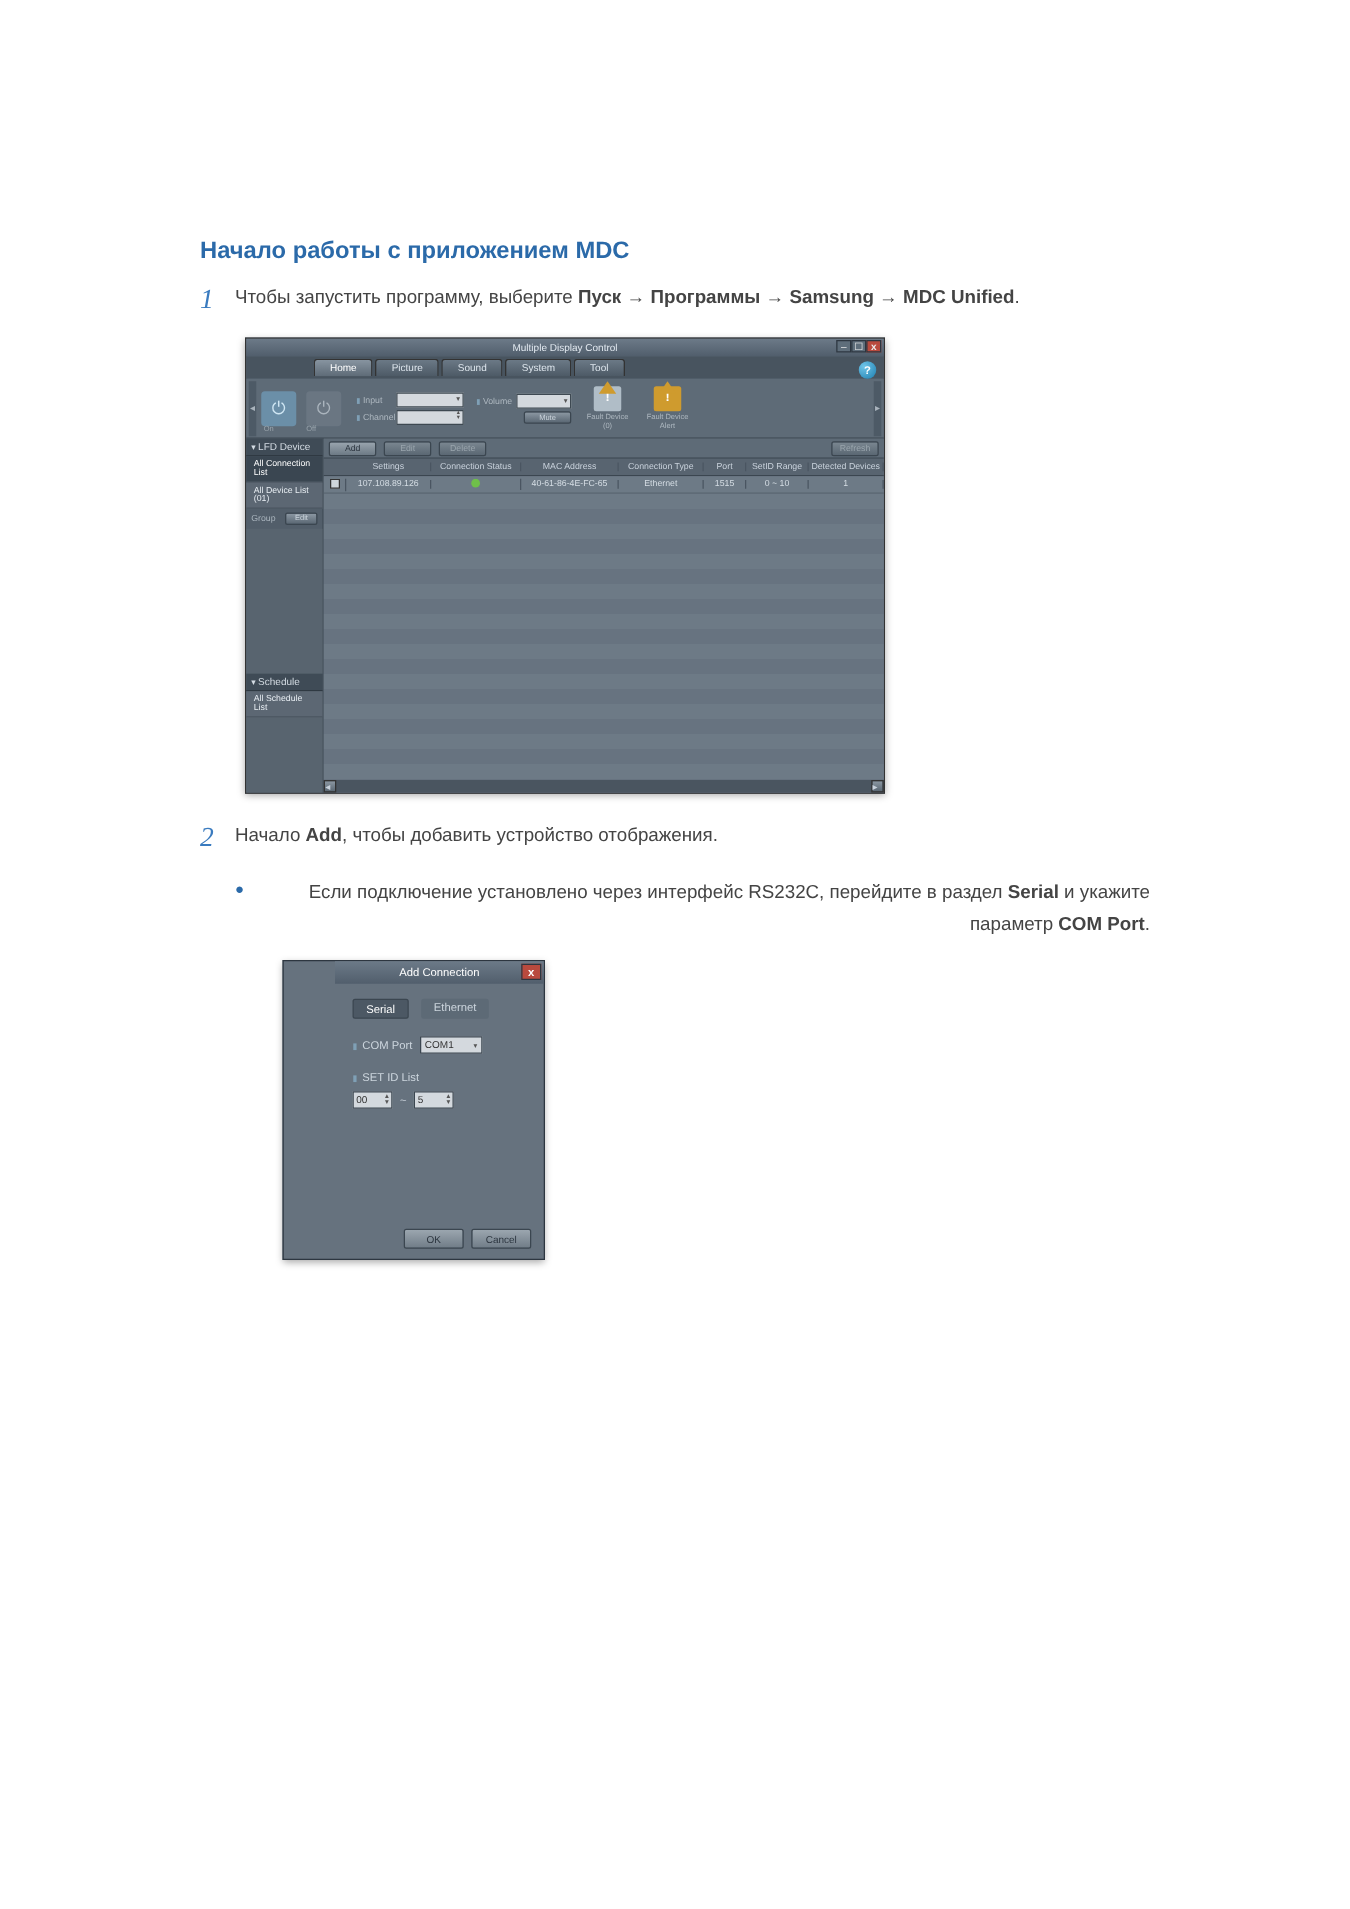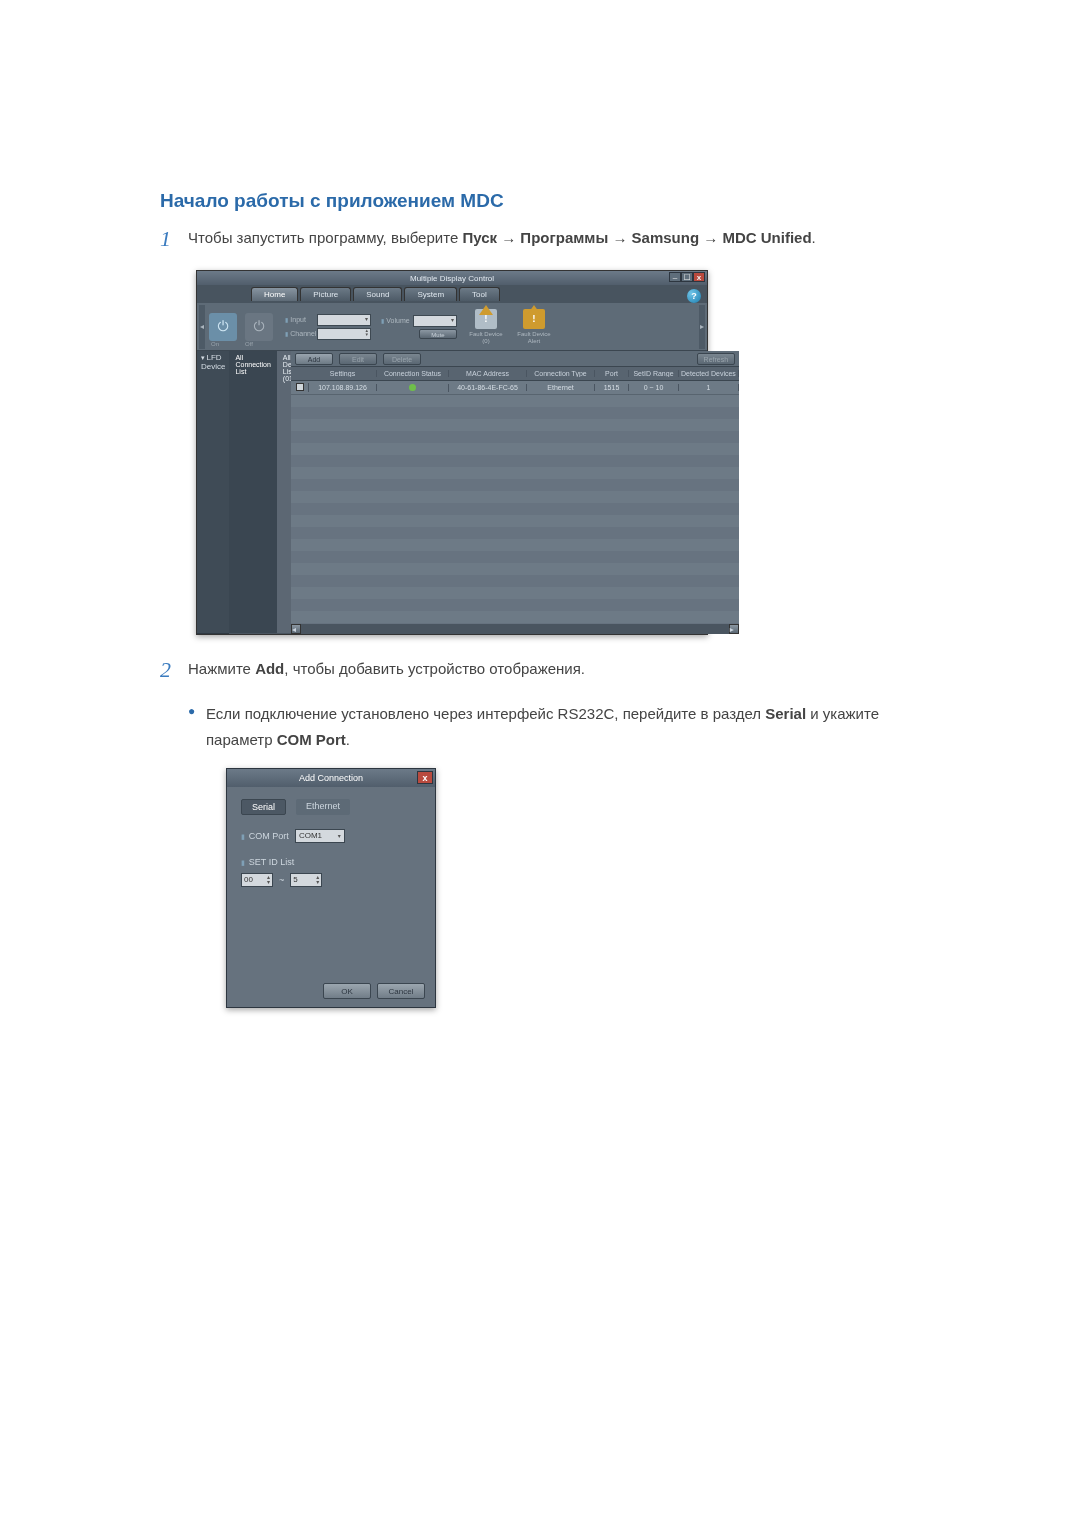--- a/index.html
+++ b/index.html
@@ -5,21 +5,21 @@
   * { box-sizing: border-box; margin: 0; padding: 0; }
   body { font-family: Arial, sans-serif; background: #fff; width: 1080px; height: 1527px; position: relative; }
   .page { padding: 190px 160px 0 160px; }
   .section-title { color: #2b6aa9; font-size: 19px; font-weight: bold; margin-bottom: 14px; }
   .step { display: flex; align-items: flex-start; margin-bottom: 18px; }
   .step-num { color: #3a7bbf; font-size: 22px; font-style: italic; font-family: Georgia, serif; width: 28px; flex-shrink: 0; }
   .step-text { color: #444; font-size: 15px; line-height: 1.6; text-align: center; }
   .step-text b { font-weight: bold; }
   .bullet-item { display: flex; margin: 14px 0 14px 28px; }
   .bullet-dot { color: #2b6aa9; font-size: 12px; width: 18px; flex-shrink: 0; line-height: 1.8; }
-  .bullet-text { color: #444; font-size: 15px; line-height: 1.75; }
+  .bullet-text { color: #444; font-size: 15px; line-height: 1.75; text-align: right; }
 
   
   .app-window { width: 512px; height: 365px; margin: 12px 0 22px 36px; background: #5b6876; border: 1px solid #333; position: relative; font-size: 8px; color: #c9d2dc; box-shadow: 0 2px 6px rgba(0,0,0,.35); }
   .titlebar { height: 14px; background: linear-gradient(#6c7a88,#515e6c); display: flex; align-items: center; justify-content: center; position: relative; }
   .titlebar-text { color: #e3eaf1; font-size: 8px; text-align: right; }
   .win-controls { position: absolute; right: 2px; top: 1px; display: flex; gap: 0; }
   .win-btn { width: 12px; height: 10px; border: 1px solid #2d3640; display: flex; align-items: center; justify-content: center; font-size: 8px; color: #eee; }
   .win-min { background: #5f6e7b; }
   .win-max { background: #5f6e7b; }
   .win-close { background: #b94a3e; font-weight: bold; }
@@ -40,21 +40,21 @@
   .rb-label::before { content: "▮"; color: #7fa0b6; margin-right: 2px; font-size: 6px; }
   .rb-field { width: 54px; height: 12px; background: #d4d9de; border: 1px solid #3e4952; display: inline-block; }
   .rb-btn { width: 38px; height: 10px; background: linear-gradient(#8b97a2,#5a6773); border: 1px solid #3b4650; border-radius: 2px; font-size: 6px; color: #cbd4dc; text-align: center; line-height: 10px; }
   .fault-group { display: flex; gap: 6px; margin-left: 4px; }
   .fault-item { display: flex; flex-direction: column; align-items: center; width: 42px; }
   .fault-icon { width: 22px; height: 20px; background: #cf9b2e; border-radius: 2px; display: flex; align-items: center; justify-content: center; color: #fff; font-size: 10px; font-weight: bold; position: relative; }
   .fault-icon::before { content: ""; position: absolute; top: -4px; left: 4px; width: 0; height: 0; border-left: 7px solid transparent; border-right: 7px solid transparent; border-bottom: 10px solid #cf9b2e; }
   .fault-label { font-size: 6px; color: #aeb8c0; text-align: center; margin-top: 2px; line-height: 1.1; }
 
   .app-body { display: flex; height: calc(100% - 80px); }
-  .sidebar { width: 94px; background: #525e6a; border-right: 1px solid #3b4650; display: flex; flex-direction: row; }
+  .sidebar { width: 94px; background: #525e6a; border-right: 1px solid #3b4650; display: flex; flex-direction: column; }
   .sb-section { background: #3f4b56; padding: 2px 4px; font-size: 8px; color: #d5dde4; border-bottom: 1px solid #2f3942; }
   .sb-section::before { content: "▾ "; font-size: 7px; }
   .sb-item { background: #5c6773; padding: 3px 6px; font-size: 7px; color: #e8eef3; border-bottom: 1px solid #4a5560; }
   .sb-item.sel { background: #3a4651; color: #fff; }
   .sb-all { display: flex; align-items: center; justify-content: space-between; padding: 3px 4px; font-size: 7px; color: #a9b4bd; }
   .sb-all .edit-btn { width: 26px; height: 10px; background: linear-gradient(#8b97a2,#5a6773); border: 1px solid #3b4650; border-radius: 2px; font-size: 6px; color: #cbd4dc; text-align: center; line-height: 9px; }
   .sb-spacer { flex: 1; background: #58646f; }
 
   .main-panel { flex: 1; display: flex; flex-direction: column; background: #677380; }
   .action-bar { height: 16px; background: #5e6b77; display: flex; align-items: center; padding: 0 4px; gap: 6px; border-bottom: 1px solid #3b4650; }
@@ -72,21 +72,21 @@
   .col-range { width: 50px; }
   .col-det { flex: 1; }
   .table-row { display: flex; height: 14px; align-items: center; background: #6d7a86; color: #d5dde4; font-size: 7px; border-bottom: 1px solid #58646f; }
   .table-stripe { flex: 1; background: repeating-linear-gradient(#6d7a86 0, #6d7a86 12px, #677380 12px, #677380 24px); position: relative; }
   .hscroll { height: 10px; background: #4a5560; display: flex; }
   .hs-thumb { width: 10px; height: 10px; background: linear-gradient(#8b97a2,#5a6773); border: 1px solid #333; }
   .status-dot { width: 7px; height: 7px; border-radius: 50%; background: #6fbf4a; display: inline-block; }
   .chk-box { width: 8px; height: 8px; background: #cfd6db; border: 1px solid #333; display: inline-block; }
 
   
-  .dialog { width: 210px; height: 240px; margin: 6px 0 0 66px; background: #66727e; border: 1px solid #2d3640; position: relative; font-size: 9px; color: #cdd6de; box-shadow: 0 2px 6px rgba(0,0,0,.35); }
+  .dialog { width: 210px; height: 240px; margin: 6px 0 0 66px; background: #66727e; border: 1px solid #2d3640; position: relative; font-size: 9px; color: #cdd6de; box-shadow: 0 2px 6px rgba(0,0,0,.35); padding-left: 41px; }
   .dlg-title { height: 18px; background: linear-gradient(#6c7a88,#515e6c); color: #fff; text-align: center; line-height: 18px; font-size: 9px; position: relative; }
   .dlg-close { position: absolute; right: 2px; top: 2px; width: 16px; height: 13px; background: #b94a3e; color: #fff; font-weight: bold; text-align: center; line-height: 12px; border: 1px solid #2d3640; }
   .dlg-body { padding: 12px 14px; }
   .dlg-tabs { display: flex; gap: 10px; margin-bottom: 14px; }
   .dlg-tab { padding: 2px 10px; background: #5d6a76; color: #cdd6de; border-radius: 2px; font-size: 9px; }
   .dlg-tab.active { background: #4c5864; color: #fff; border: 1px solid #3b4650; }
   .dlg-field-label { font-size: 9px; color: #cdd6de; margin-bottom: 6px; display: block; }
   .dlg-field-label::before { content: "▮"; color: #7fa0b6; margin-right: 4px; font-size: 7px; }
   .dlg-row { display: flex; align-items: center; gap: 6px; margin-bottom: 14px; }
   .dlg-select { width: 50px; height: 14px; background: #d4d9de; border: 1px solid #3b4650; color: #333; font-size: 8px; padding: 0 3px; display: flex; align-items: center; justify-content: space-between; }
@@ -226,21 +226,21 @@
           <div style="flex:1;"></div>
           <div class="hs-thumb">▸</div>
         </div>
       </div>
     </div>
   </div>
 
   <div class="step">
     <div class="step-num">2</div>
     <div class="step-text">
-      <span>Нажмите </span><b>Add</b><span>, чтобы добавить устройство отображения.</span>
+      <span>Начало </span><b>Add</b><span>, чтобы добавить устройство отображения.</span>
     </div>
   </div>
 
   <div class="bullet-item">
     <div class="bullet-dot">●</div>
     <div class="bullet-text">
       <span>Если подключение установлено через интерфейс RS232C, перейдите в раздел </span><b>Serial</b><span> и укажите параметр </span><b>COM Port</b><span>.</span>
     </div>
   </div>
 

